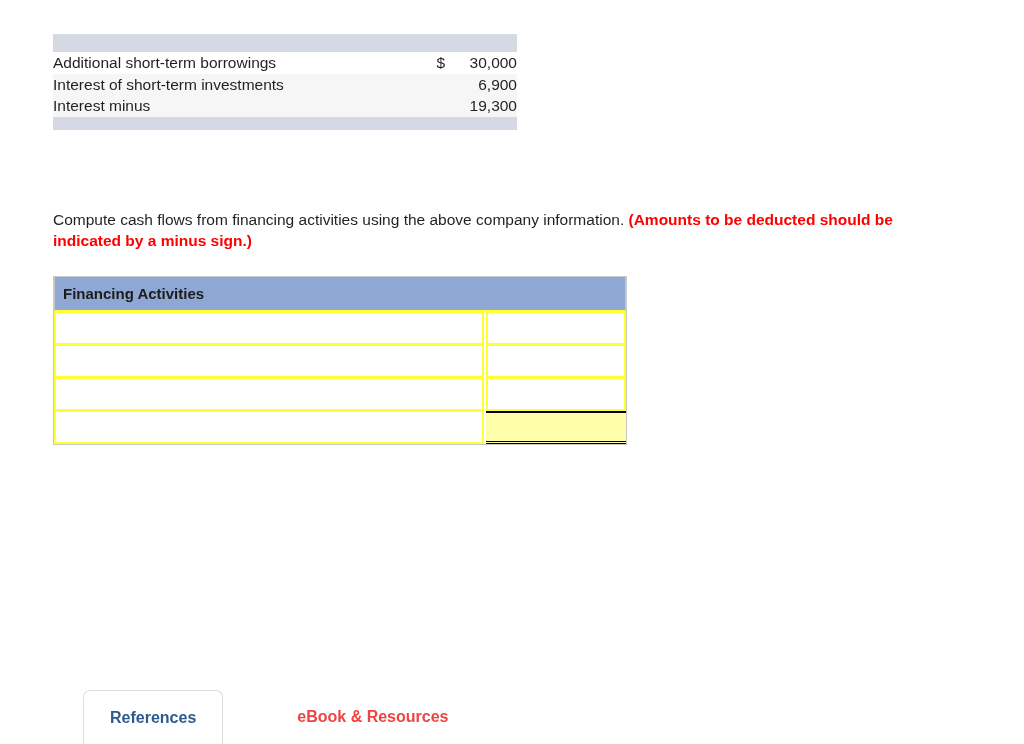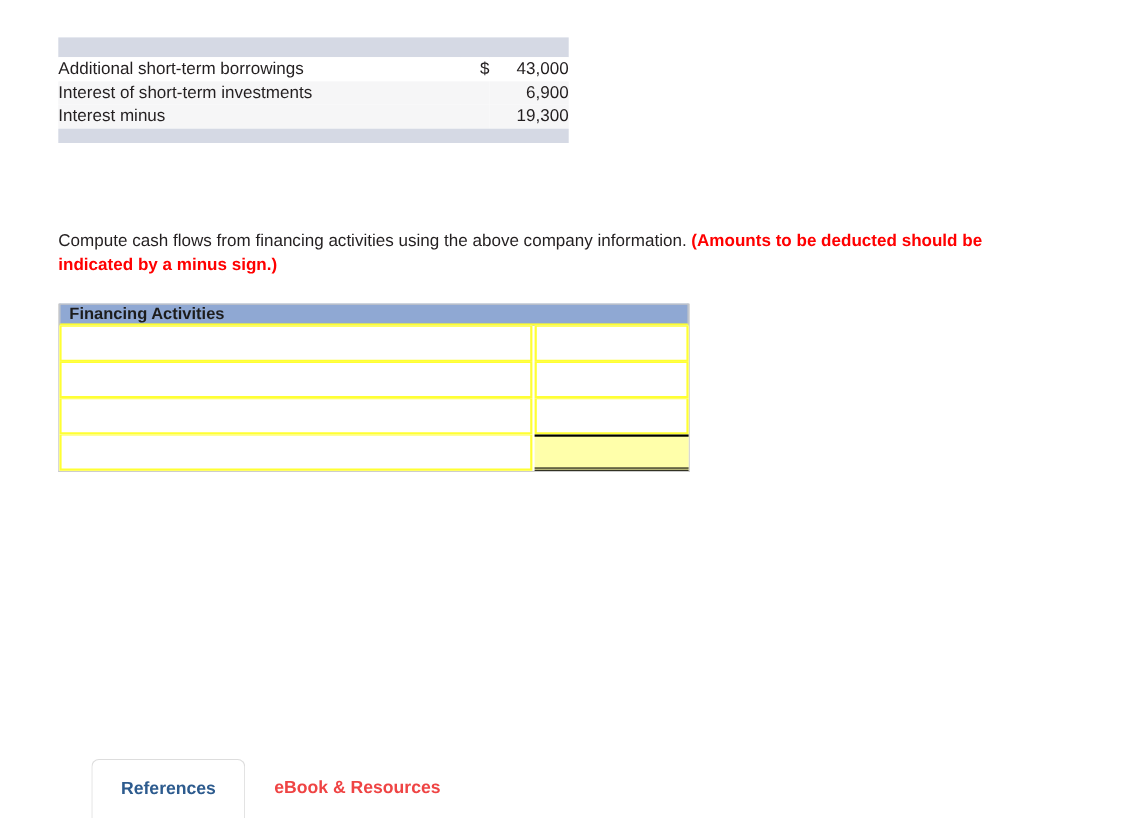--- a/index.html
+++ b/index.html
@@ -70,21 +70,21 @@
     position: absolute;
     left: 53px;
     top: 276px;
     width: 574px;
     border: 1px solid #c8c8c8;
     border-top: none;
     box-sizing: border-box;
     background: #ffffff;
   }
   .ans-header {
-    height: 20px;
+    height: 36px;
     background: #8fa8d3;
     border: 1px solid #c8c8c8;
     border-bottom: 2px solid #ffff33;
     box-sizing: border-box;
     display: flex;
     align-items: center;
     font-size: 15px;
     font-weight: bold;
     color: #1c1c1c;
     padding-left: 8px;
@@ -137,20 +137,21 @@
   
   #tabstrip {
     position: absolute;
     left: 83px;
     top: 690px;
     height: 54px;
     display: flex;
     align-items: stretch;
     font-size: 16px;
     font-weight: bold;
+    gap: 48px;
   }
   .tab {
     display: flex;
     align-items: center;
     justify-content: center;
     padding: 0 26px;
     box-sizing: border-box;
     cursor: pointer;
   }
   .tab.active {
@@ -168,21 +169,21 @@
 </head>
 <body>
 
 <div id="given-table">
   <div class="given-capbar"></div>
   <table class="given-rows">
     <tbody>
       <tr class="odd">
         <td class="g-label">Additional short-term borrowings</td>
         <td class="g-cur">$</td>
-        <td class="g-val">43,000</td>
+        <td class="g-val">30,000</td>
       </tr>
       <tr class="even">
         <td class="g-label">Interest of short-term investments</td>
         <td class="g-cur"></td>
         <td class="g-val">6,900</td>
       </tr>
       <tr class="even">
         <td class="g-label">Interest minus</td>
         <td class="g-cur"></td>
         <td class="g-val">19,300</td>

